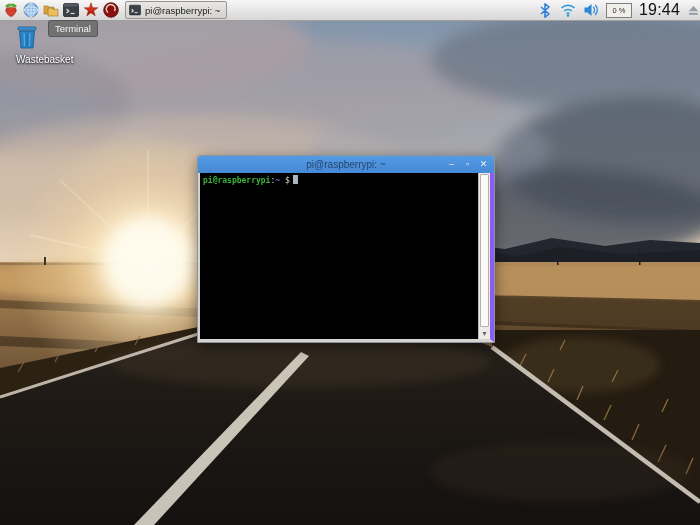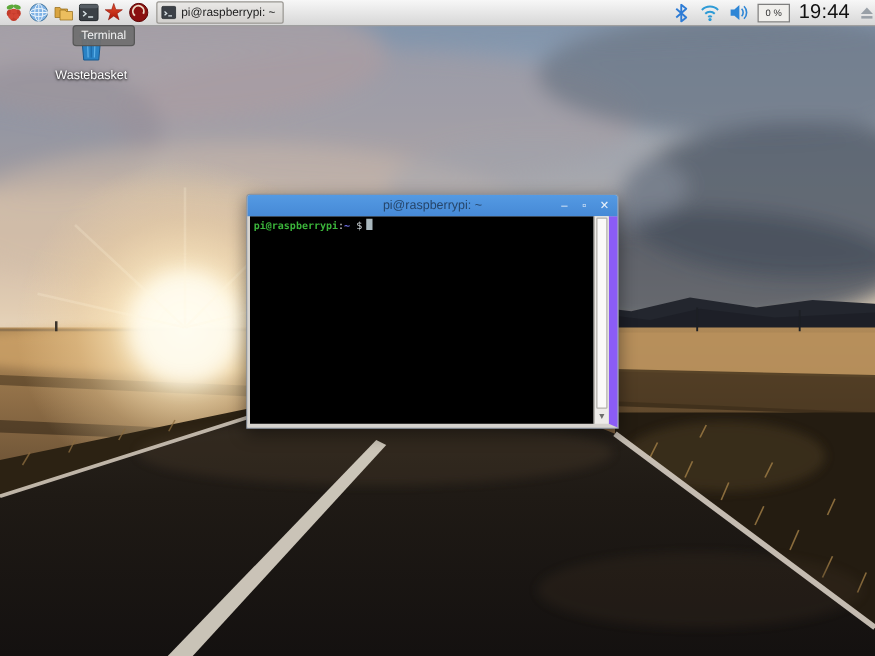--- a/index.html
+++ b/index.html
@@ -21,44 +21,44 @@
     padding:0 6px 0 3px;max-width:96px;}
   .winbtn span{font-size:9.5px;color:#1c1c1c;white-space:nowrap;}
   .tray{margin-left:auto;display:flex;align-items:center;gap:7px;padding-right:2px;}
   .trayicon{width:16px;height:16px;display:flex;align-items:center;justify-content:center;}
   .cpu{width:24px;height:13px;border:1px solid #7f7f7f;background:#f0efec;
     font-size:7.5px;color:#2e2e2e;display:flex;align-items:center;justify-content:center;}
   .clock{font-size:16px;color:#111;letter-spacing:.2px;}
   .eject{width:13px;height:14px;margin-right:-2px;}
 
   
-  .tooltip{position:absolute;left:58px;top:20px;height:15px;z-index:40;
+  .tooltip{position:absolute;left:48px;top:20px;height:15px;z-index:40;
     background:rgba(112,112,112,.95);border:1px solid rgba(84,84,84,.9);border-radius:3px;
     color:#f2f2f2;font-size:9.5px;display:flex;align-items:center;padding:0 6px;}
 
   
-  .deskicon{position:absolute;left:44px;top:25px;width:58px;z-index:5;text-align:center;cursor:pointer;}
+  .deskicon{position:absolute;left:16px;top:25px;width:58px;z-index:5;text-align:left;cursor:pointer;}
   .deskicon .label{margin-top:1px;font-size:10px;color:#fff;
     text-shadow:0 1px 2px rgba(0,0,0,.85),0 0 3px rgba(0,0,0,.6);}
 
   
   .window{position:absolute;left:197px;top:155px;width:296px;height:186px;z-index:20;
     border:1px solid #8b94a1;border-radius:3px 3px 0 0;
     box-shadow:0 4px 14px rgba(0,0,0,.45);background:#d6d3ce;
     display:flex;flex-direction:column;}
   .titlebar{height:17px;background:linear-gradient(#549ae3,#4689d6);
     border-radius:2px 2px 0 0;display:flex;align-items:center;position:relative;flex:0 0 auto;}
   .title{position:absolute;left:0;right:0;text-align:center;font-size:10px;color:#26466b;}
   .controls{position:absolute;right:4px;top:0;height:17px;display:flex;align-items:center;gap:3px;}
   .ctrl{width:13px;height:13px;display:flex;align-items:center;justify-content:center;
     color:#e9f1fa;font-size:9px;line-height:13px;cursor:pointer;}
   .menubar{height:16px;background:#f1f0ee;border-bottom:1px solid #c9c6c1;
     display:flex;align-items:center;gap:13px;padding-left:7px;flex:0 0 auto;}
   .menuitem{font-size:10.5px;color:#2d2d2d;cursor:pointer;}
-  .content{flex:1;display:flex;border-left:2px solid #d6d3ce;border-right:7px solid #8b5cf6;
+  .content{flex:1;display:flex;border-left:2px solid #d6d3ce;border-right:4px solid #8b5cf6;
     border-bottom:3px solid #d6d3ce;min-height:0;}
   .term{flex:1;background:#000;padding:2px 3px;
     font-family:"DejaVu Sans Mono",monospace;font-size:8px;line-height:11px;min-width:0;}
   .p-user{color:#3bb53b;font-weight:bold;}
   .p-sep{color:#d8d8d8;}
   .p-path{color:#7070e8;font-weight:bold;}
   .p-sym{color:#cfd6da;}
   .cursor{display:inline-block;width:5px;height:9px;background:#a9b7bd;
     vertical-align:-1px;margin-left:3px;}
   .scrollbar{width:11px;background:#edebe8;border-left:1px solid #b9b6b1;

